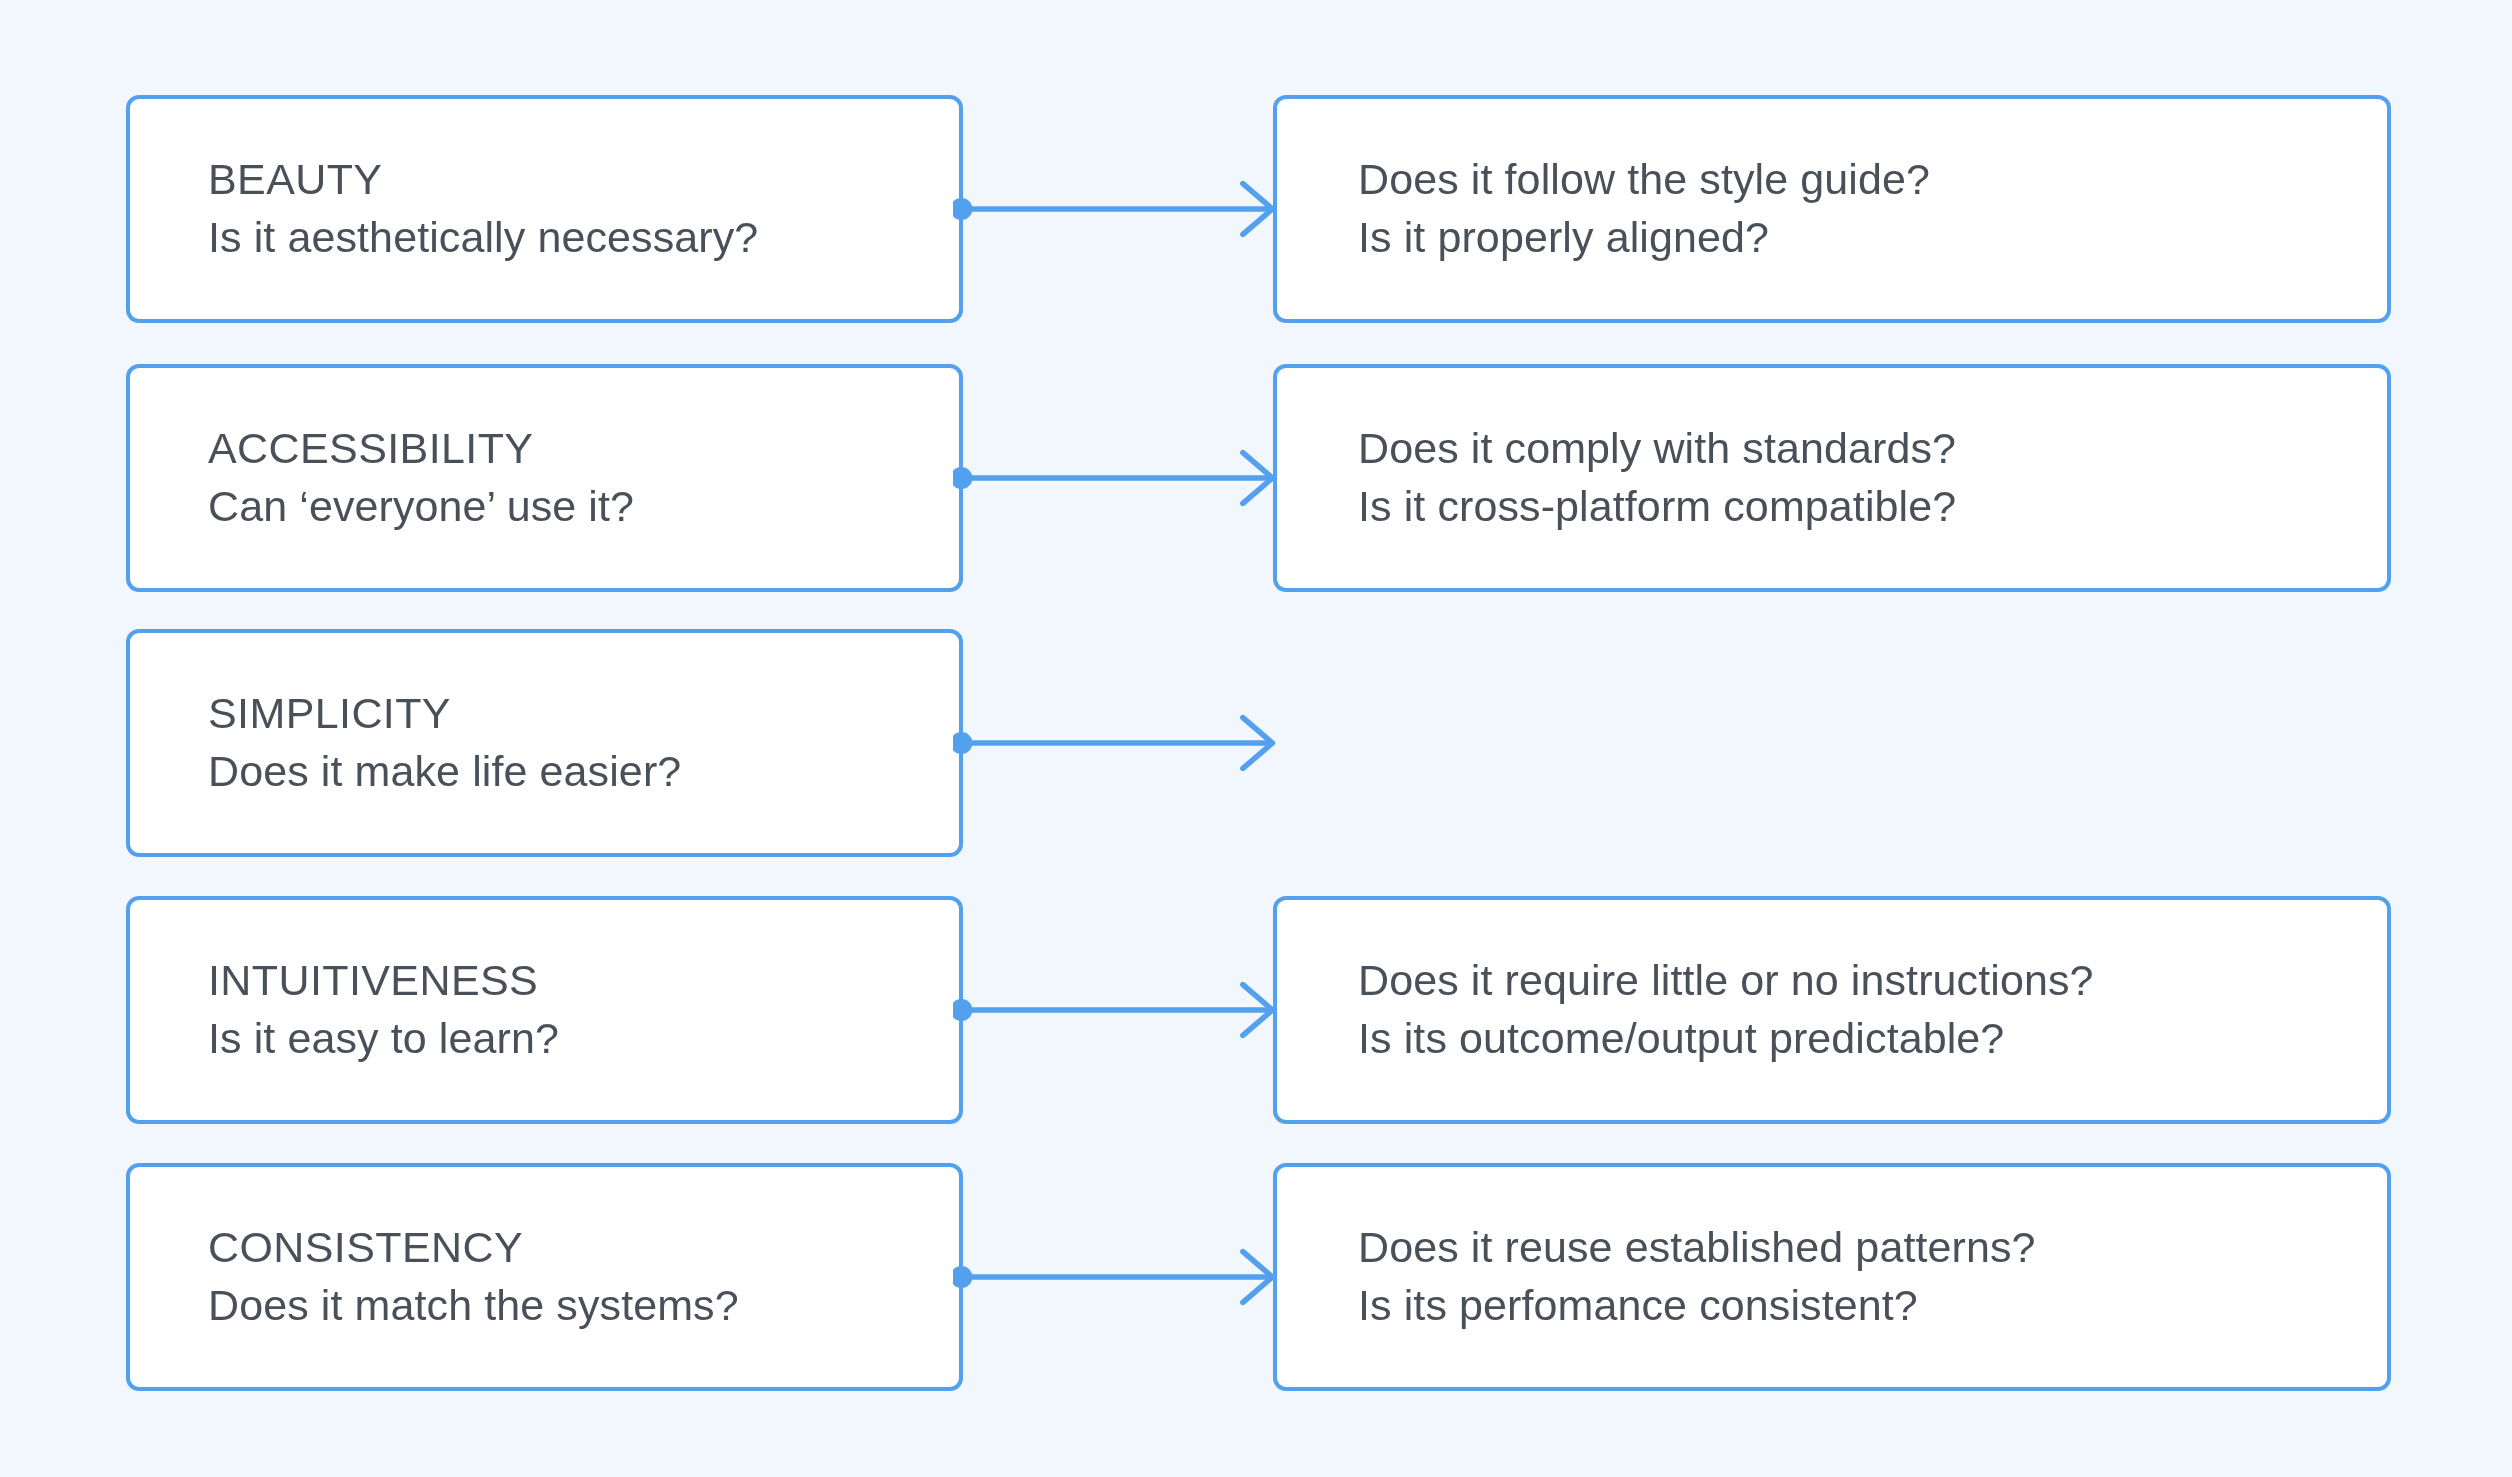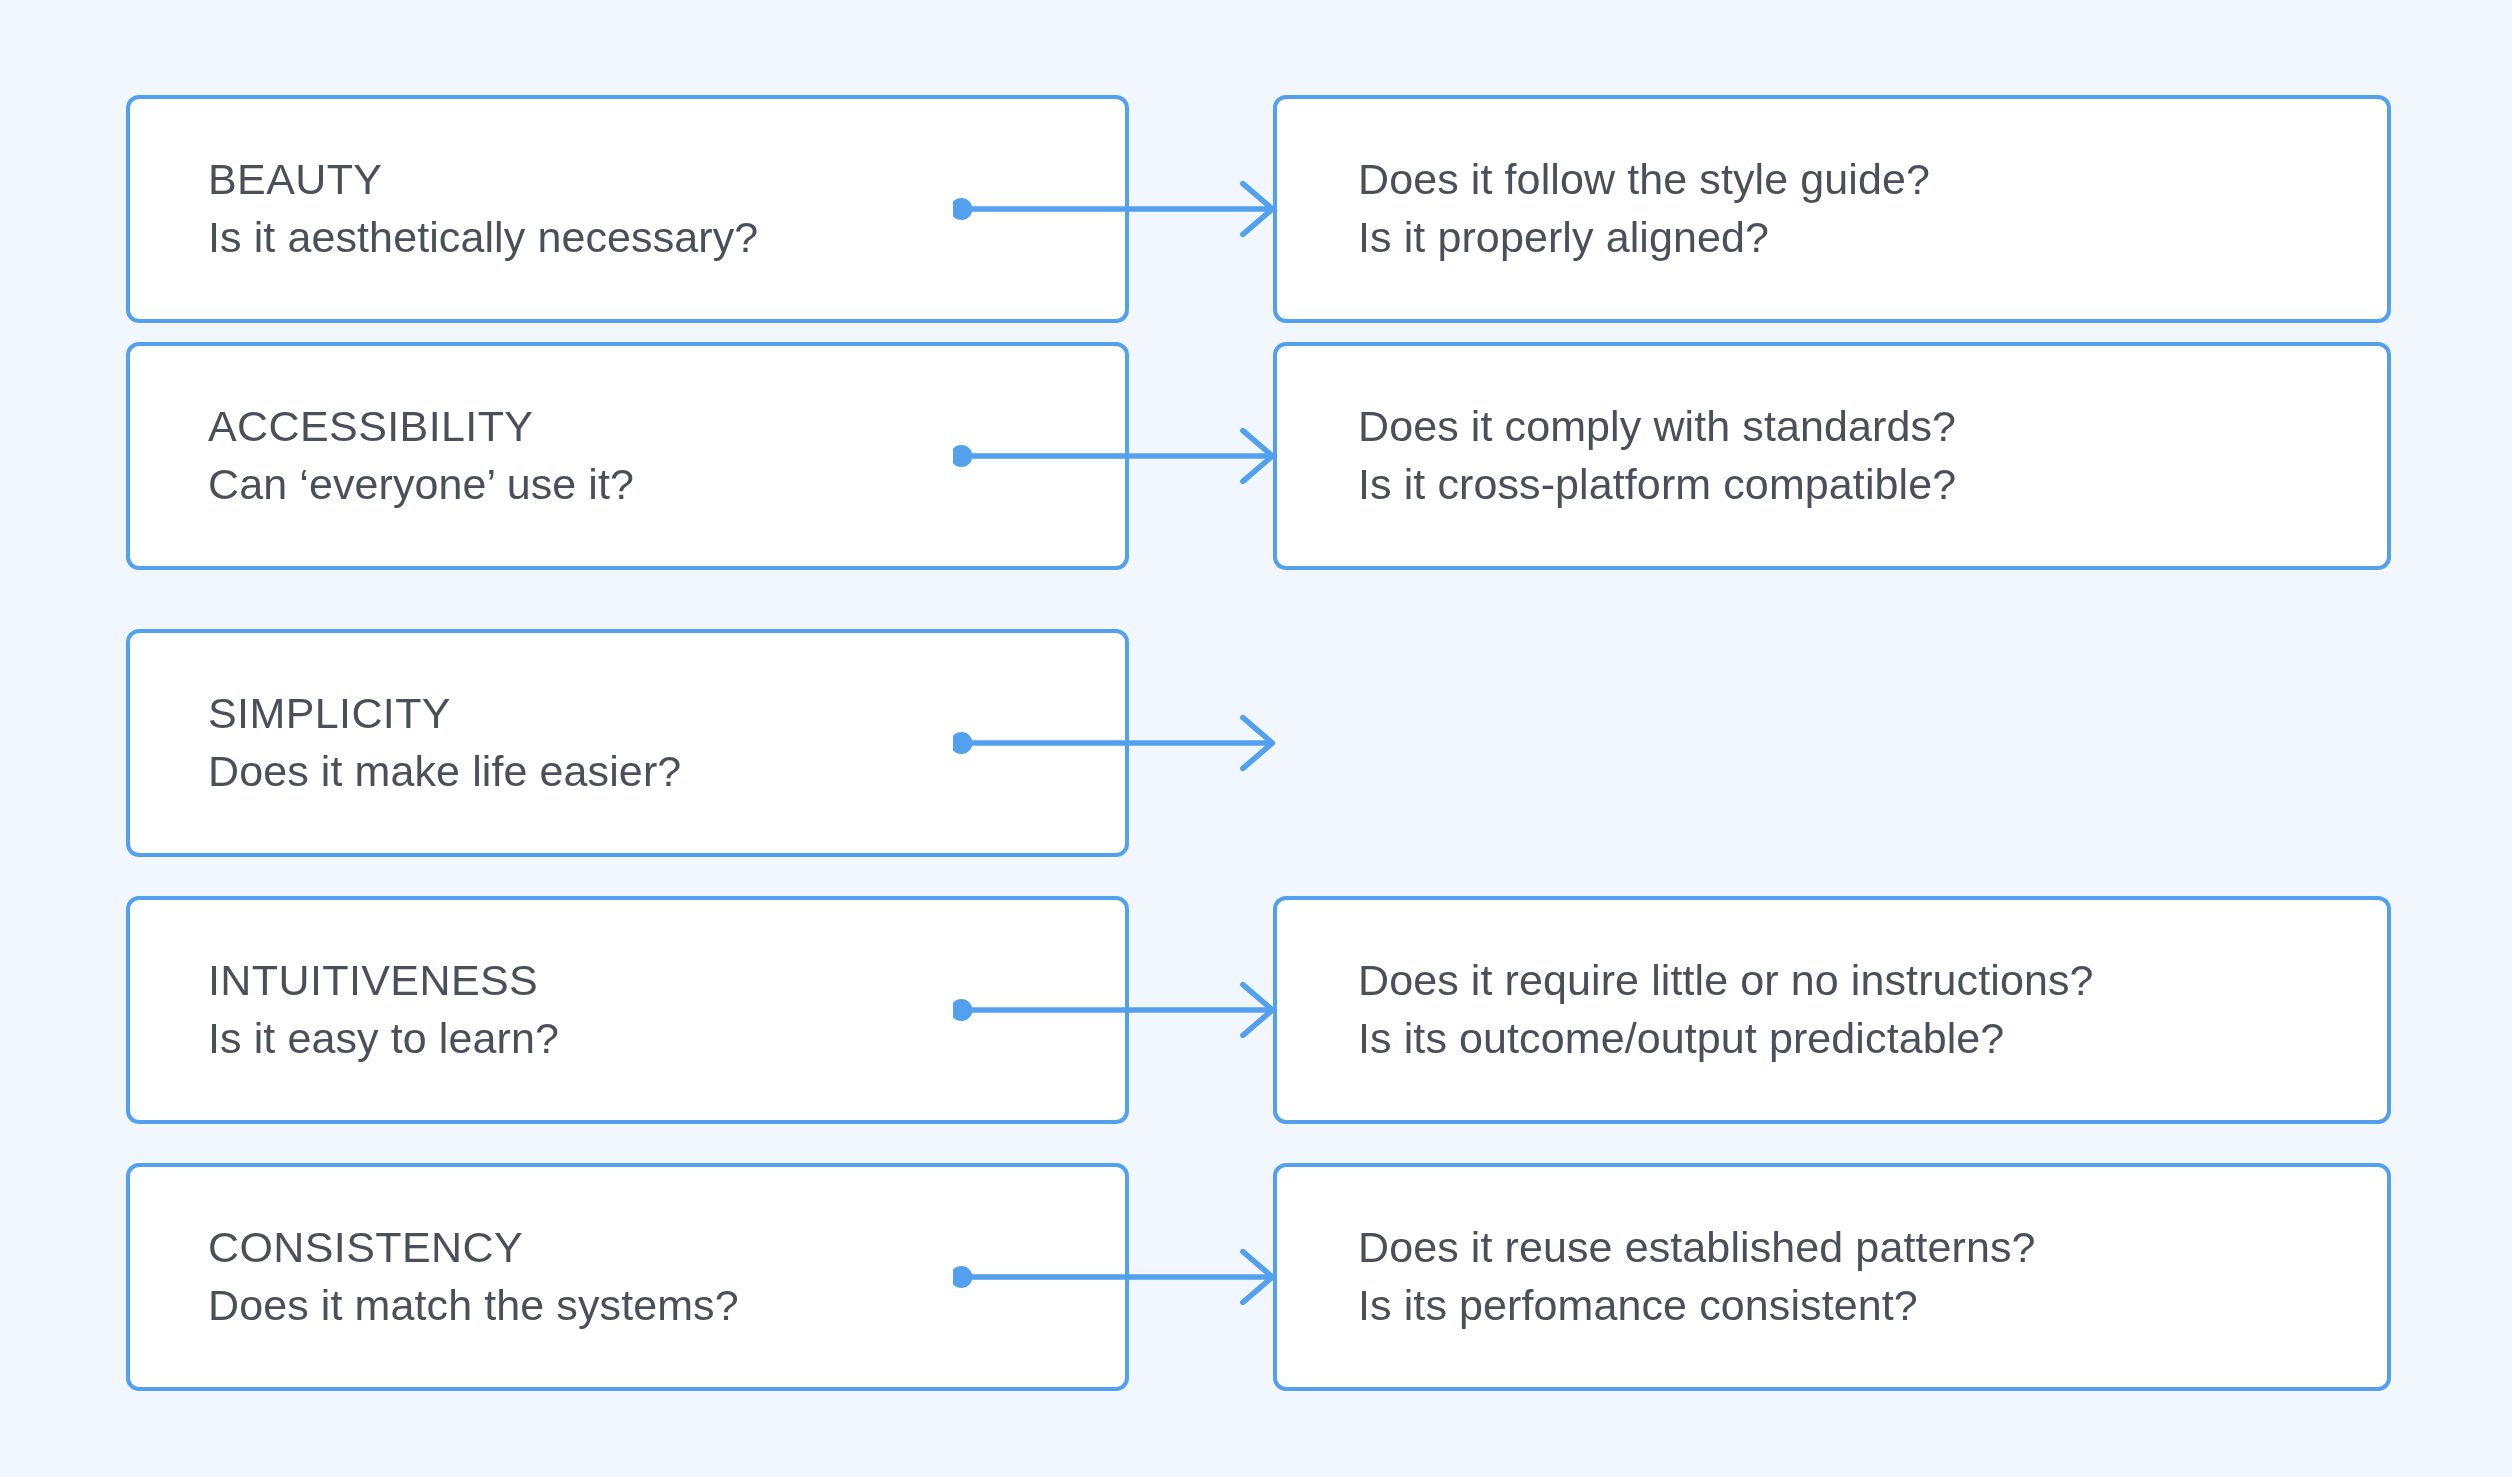--- a/index.html
+++ b/index.html
@@ -36,21 +36,21 @@
     background: #ffffff;
     border: 4.6px solid #52a0ee;
     border-radius: 13px;
     display: flex;
     flex-direction: column;
     justify-content: center;
   }
 
   .card.left {
     left: 126px;
-    width: 1003px;
+    width: 837px;
   }
 
   .card.right {
     left: 1273px;
     width: 1118px;
   }
 
   .card-body {
     padding: 0 0 0 78px;
   }
@@ -108,21 +108,21 @@
     </div>
 
     <div class="card right">
       <div class="card-body">
         <div class="line">Does it follow the style guide?</div>
         <div class="line">Is it properly aligned?</div>
       </div>
     </div>
   </div>
 
-  <div class="row" style="top:342px;">
+  <div class="row" style="top:364px;">
     <div class="card left">
       <div class="card-body">
         <div class="line term">ACCESSIBILITY</div>
         <div class="line">Can ‘everyone’ use it?</div>
       </div>
     </div>
 
     <div class="connector">
       <svg viewBox="0 0 352 247" xmlns="http://www.w3.org/2000/svg">
         <circle cx="9" cy="123.5" r="12" fill="#52a0ee"></circle>

